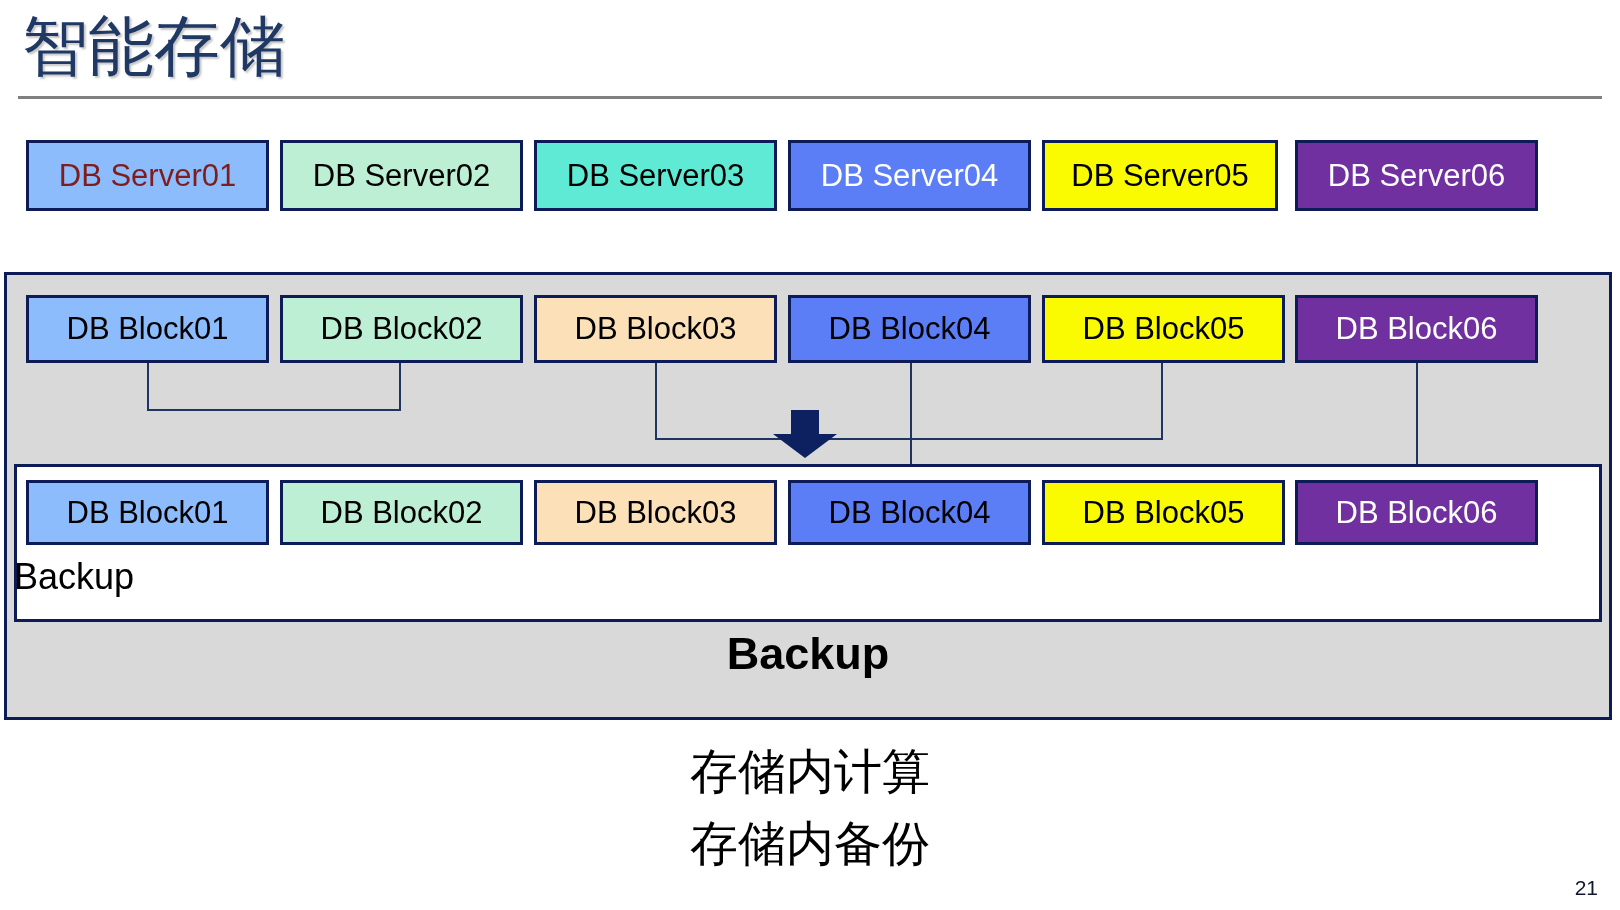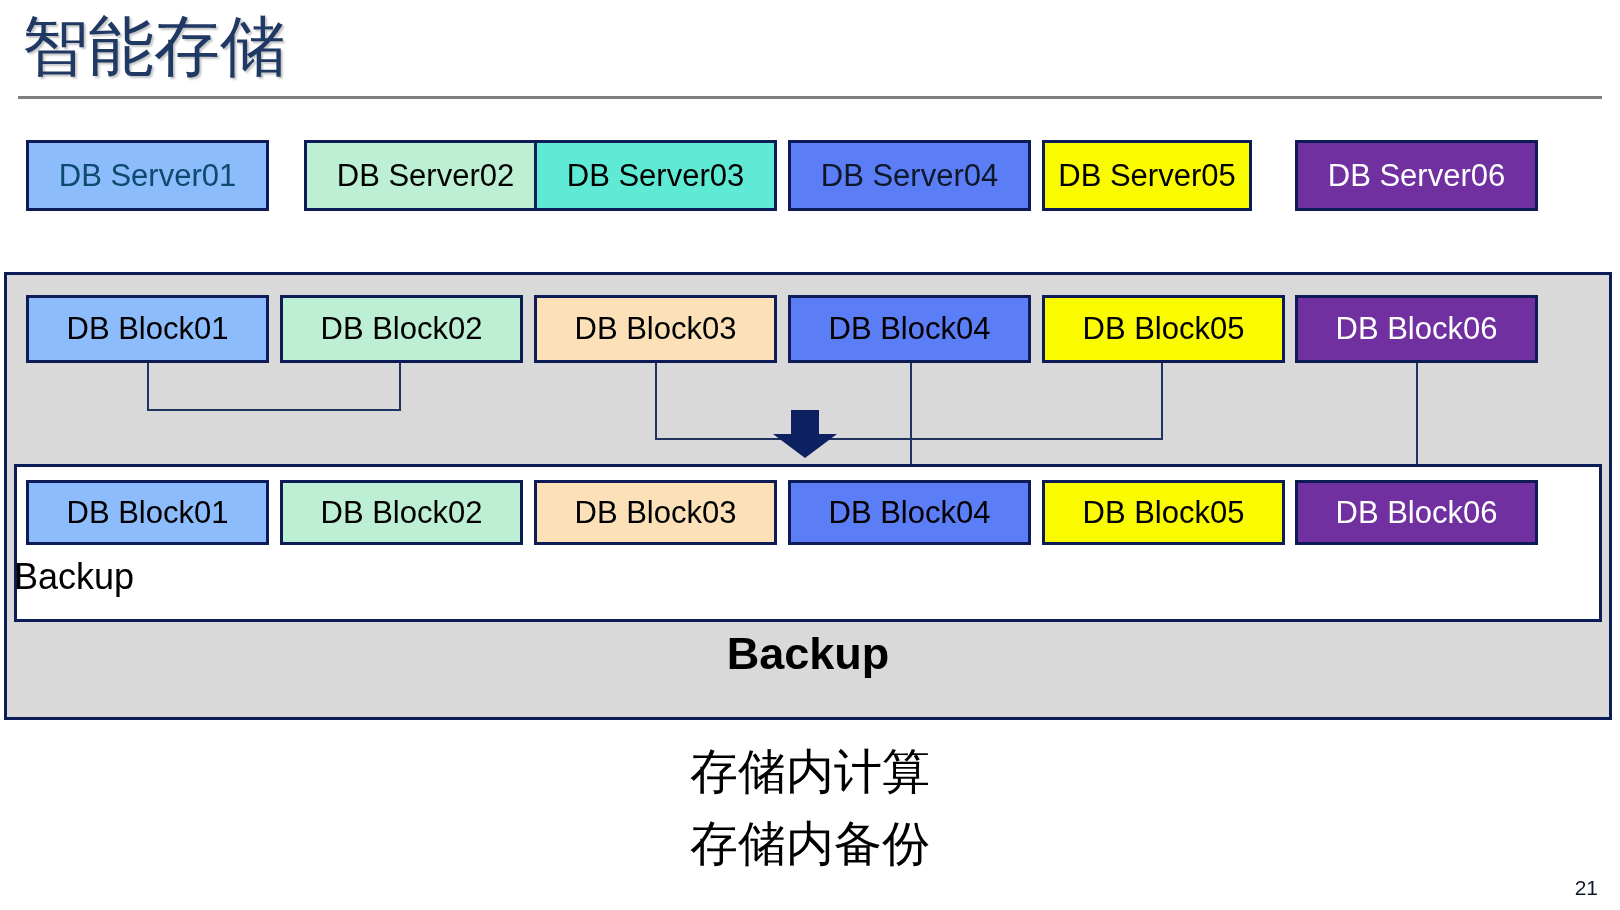--- a/index.html
+++ b/index.html
@@ -147,33 +147,33 @@
     color: #0f172a;
   }
 </style>
 </head>
 <body>
 
 <div id="slide-title">智能存储</div>
 <div id="title-rule"></div>
 
 <div id="server-row">
-    <div class="cbox" style="left: 26px; width: 243px; background: rgb(140, 188, 251); color: #0c4a6e;">
+    <div class="cbox" style="left: 26px; width: 243px; background: rgb(140, 188, 251); color: #7f1d1d;">
       <span>DB Server01</span>
     </div>
-    <div class="cbox" style="left: 280px; width: 243px; background: rgb(189, 239, 212); color: rgb(0, 0, 0); margin-left: 24px;">
+    <div class="cbox" style="left: 280px; width: 243px; background: rgb(189, 239, 212); color: rgb(0, 0, 0);">
       <span>DB Server02</span>
     </div>
     <div class="cbox" style="left: 534px; width: 243px; background: #5eead4; color: rgb(0, 0, 0);">
       <span>DB Server03</span>
     </div>
-    <div class="cbox" style="left: 788px; width: 243px; background: rgb(91, 125, 245); color: #0f172a;">
+    <div class="cbox" style="left: 788px; width: 243px; background: rgb(91, 125, 245); color: #ffffff;">
       <span>DB Server04</span>
     </div>
-    <div class="cbox" style="left: 1042px; width: 210px; background: rgb(250, 250, 0); color: rgb(0, 0, 0); text-align: center;">
+    <div class="cbox" style="left: 1042px; width: 236px; background: rgb(250, 250, 0); color: rgb(0, 0, 0); text-align: center;">
       <span>DB Server05</span>
     </div>
     <div class="cbox light-text" style="left: 1295px; width: 243px; background: rgb(112, 48, 160); color: rgb(255, 255, 255);">
       <span>DB Server06</span>
     </div>
   </div>
 
 <div id="storage-container"></div>
 
 <div id="block-row-top">

